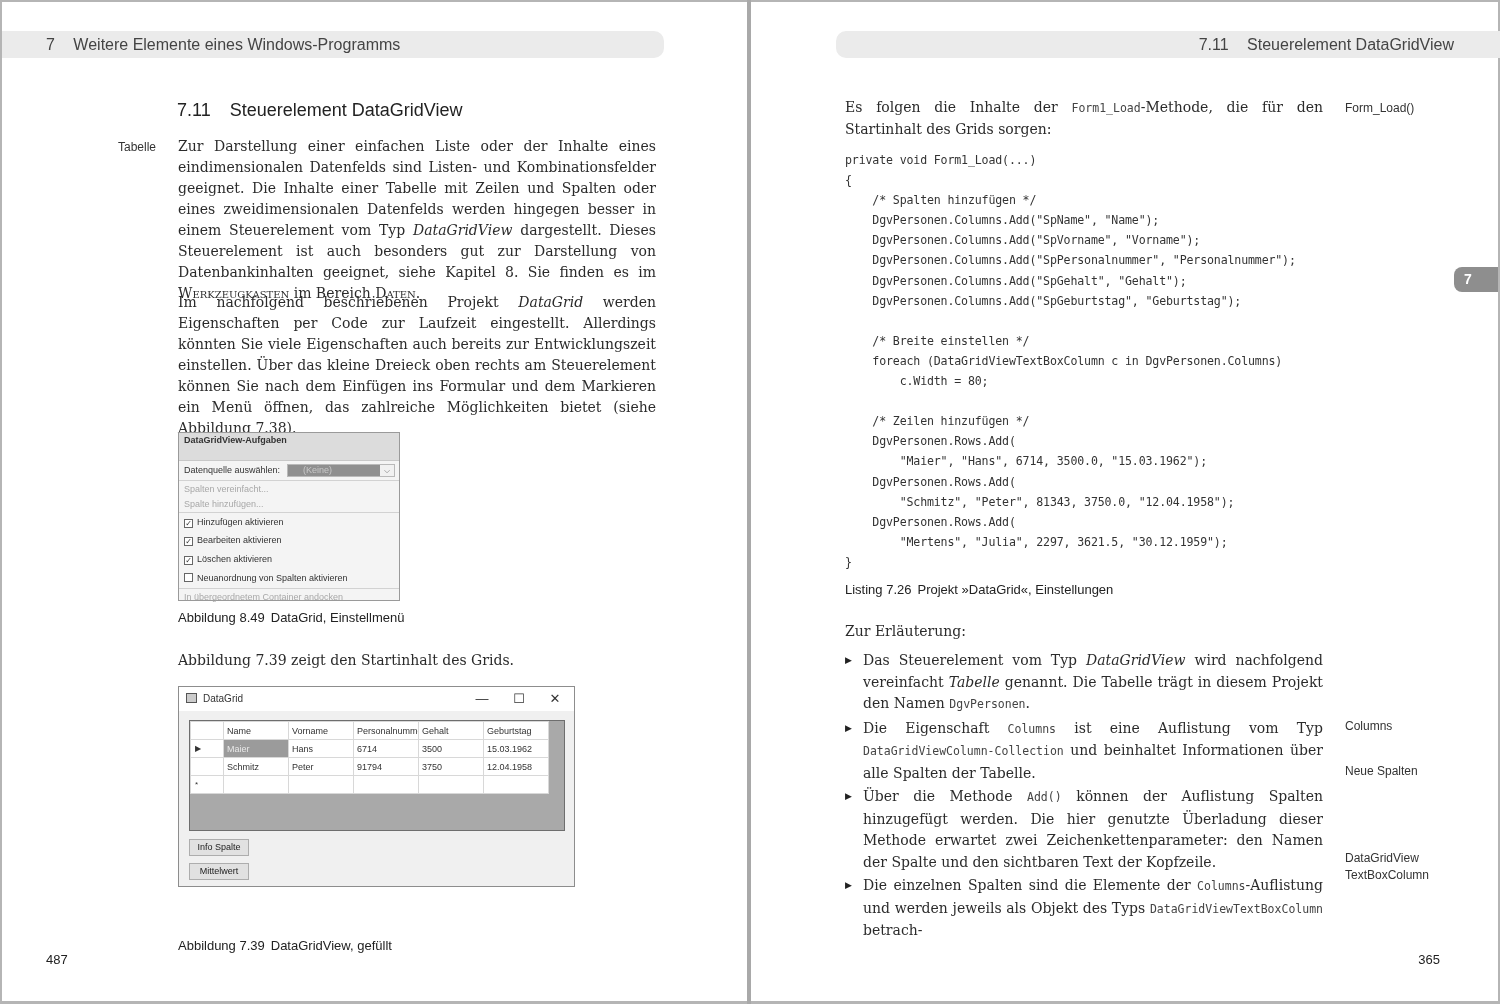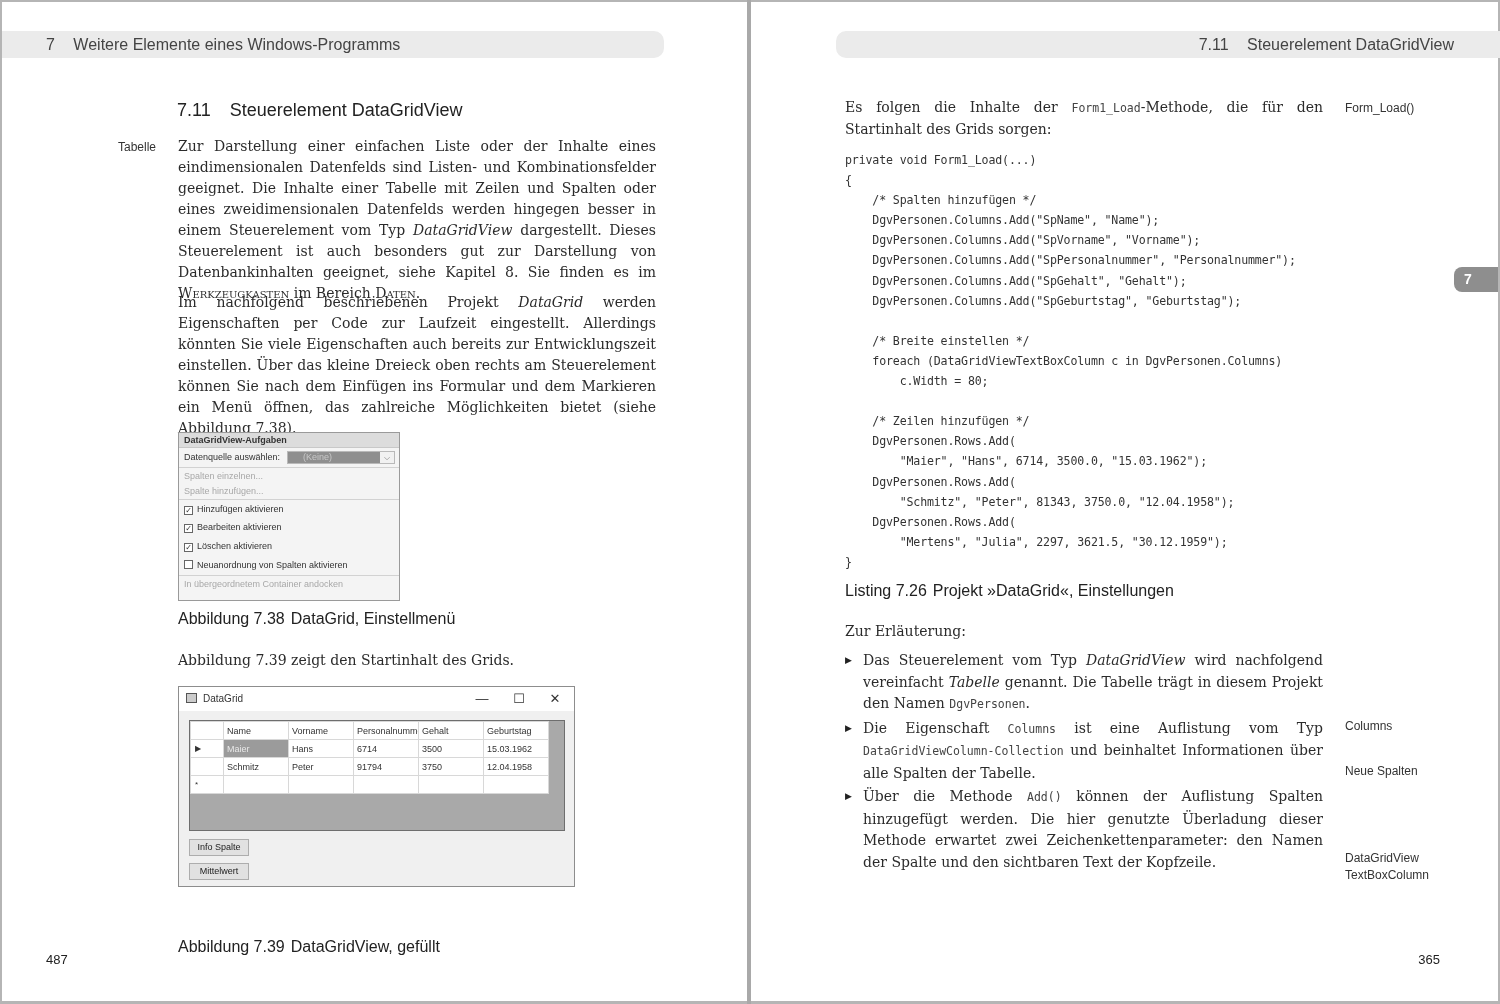--- a/index.html
+++ b/index.html
@@ -25,27 +25,27 @@
     font-size: 18px; color: #222; }
   .section-title .num { margin-right: 14px; }
 
   .margin-note { position: absolute; font-family: "Liberation Sans", sans-serif; font-size: 12px; color: #333; line-height: 17px; }
 
   .body-text { position: absolute; font-size: 14px; line-height: 21px; text-align: justify; color: #2b2b2b; }
   .body-text i { font-style: italic; }
   .sc { font-variant: small-caps; }
   .mono-inline { font-family: "DejaVu Sans Mono", monospace; font-size: 11.5px; color: #444; }
 
-  .caption { position: absolute; font-family: "Liberation Sans", sans-serif; font-size: 16px; color: #222; }
+  .caption { position: absolute; font-family: "Liberation Sans", sans-serif; font-size: 13px; color: #222; }
   .caption b { font-weight: normal; margin-right: 6px; }
 
   
   .tasks { position: absolute; left: 176px; top: 430px; width: 222px; height: 169px; border: 1px solid #9a9a9a;
     background: #f4f4f4; font-family: "Liberation Sans", sans-serif; font-size: 9px; color: #333; }
-  .tasks .hdr { height: 15px; background: #dcdcdc; font-weight: bold; padding-left: 5px; line-height: 15px; border-bottom: 1px solid #c8c8c8; }
+  .tasks .hdr { height: 28px; background: #dcdcdc; font-weight: bold; padding-left: 5px; line-height: 15px; border-bottom: 1px solid #c8c8c8; }
   .tasks .row { height: 19px; line-height: 19px; padding-left: 5px; position: relative; }
   .tasks .disabled { color: #a8a8a8; height: 16px; line-height: 16px; }
   .tasks .sep { border-top: 1px solid #d2d2d2; }
   .tasks .select { position: absolute; left: 108px; top: 3px; width: 108px; height: 13px; background: #8f8f8f; border: 1px solid #b9b9b9; }
   .tasks .select span { color: #c8c8c8; padding-left: 15px; line-height: 11px; display: block; }
   .tasks .select .arrow { position: absolute; right: 0; top: 0; width: 14px; height: 11px; background: #f1f1f1; color: #777; font-size: 8px; text-align: center; line-height: 11px; padding: 0; }
   .tasks .cb { display: inline-block; width: 9px; height: 9px; border: 1px solid #666; background: #fff; vertical-align: -1px;
     margin-right: 4px; font-size: 8px; line-height: 7px; text-align: center; color: #333; }
 
   
@@ -95,30 +95,30 @@
 
   <div class="tasks">
     <div class="hdr">DataGridView-Aufgaben</div>
     <div class="row">
       <span>Datenquelle auswählen:</span>
       <div class="select">
         <span>(Keine)</span>
         <span class="arrow">⌵</span>
       </div>
     </div>
-    <div class="row disabled sep">Spalten einzelnen...</div>
+    <div class="row disabled sep">Spalten vereinfacht...</div>
     <div class="row disabled">Spalte hinzufügen...</div>
     <div class="row sep"><span class="cb">✓</span><span>Hinzufügen aktivieren</span></div>
     <div class="row"><span class="cb">✓</span><span>Bearbeiten aktivieren</span></div>
     <div class="row"><span class="cb">✓</span><span>Löschen aktivieren</span></div>
     <div class="row"><span class="cb"></span><span>Neuanordnung von Spalten aktivieren</span></div>
     <div class="row disabled sep">In übergeordnetem Container andocken</div>
   </div>
   <div class="caption" style="left:176px; top:608px;">
-    <b>Abbildung 7.38</b><span>DataGrid, Einstellmenü</span>
+    <b>Abbildung 8.49</b><span>DataGrid, Einstellmenü</span>
   </div>
 
   <p class="body-text" style="left:176px; top:648px; width:478px;">Abbildung 7.39 zeigt den Startinhalt des Grids.</p>
 
   <div class="win">
     <div class="titlebar">
       <span class="appicon"></span>
       <span class="title">DataGrid</span>
       <span class="ctl" style="left:288px;">—</span>
       <span class="ctl" style="left:325px;">☐</span>
@@ -191,20 +191,21 @@
 <div class="caption" style="left:845px; top:582px;">
   <b>Listing 7.26</b><span>Projekt »DataGrid«, Einstellungen</span>
 </div>
 
 <p class="body-text" style="left:845px; top:621px;">Zur Erläuterung:</p>
 
 <ul class="bullets">
   <li><span>Das Steuerelement vom Typ </span><i>DataGridView</i><span> wird nachfolgend vereinfacht </span><i>Tabelle</i><span> genannt. Die Tabelle trägt in diesem Projekt den Namen </span><span class="mono-inline">DgvPersonen</span><span>.</span></li>
   <li><span>Die Eigenschaft </span><span class="mono-inline">Columns</span><span> ist eine Auflistung vom Typ </span><span class="mono-inline">DataGridViewColumn-Collection</span><span> und beinhaltet Informationen über alle Spalten der Tabelle.</span></li>
   <li><span>Über die Methode </span><span class="mono-inline">Add()</span><span> können der Auflistung Spalten hinzugefügt werden. Die hier genutzte Überladung dieser Methode erwartet zwei Zeichenkettenparameter: den Namen der Spalte und den sichtbaren Text der Kopfzeile.</span></li>
+  <li><span>Die einzelnen Spalten sind die Elemente der </span><span class="mono-inline">Columns</span><span>-Auflistung und werden jeweils als Objekt des Typs </span><span class="mono-inline">DataGridViewTextBoxColumn</span><span> betrach-</span></li>
 </ul>
 
 <div class="margin-note" style="left:1345px; top:718px;">Columns</div>
 <div class="margin-note" style="left:1345px; top:763px;">Neue Spalten</div>
 <div class="margin-note" style="left:1345px; top:850px;">
   <div>DataGridView</div>
   <div>TextBoxColumn</div>
 </div>
 
 </body></html>

